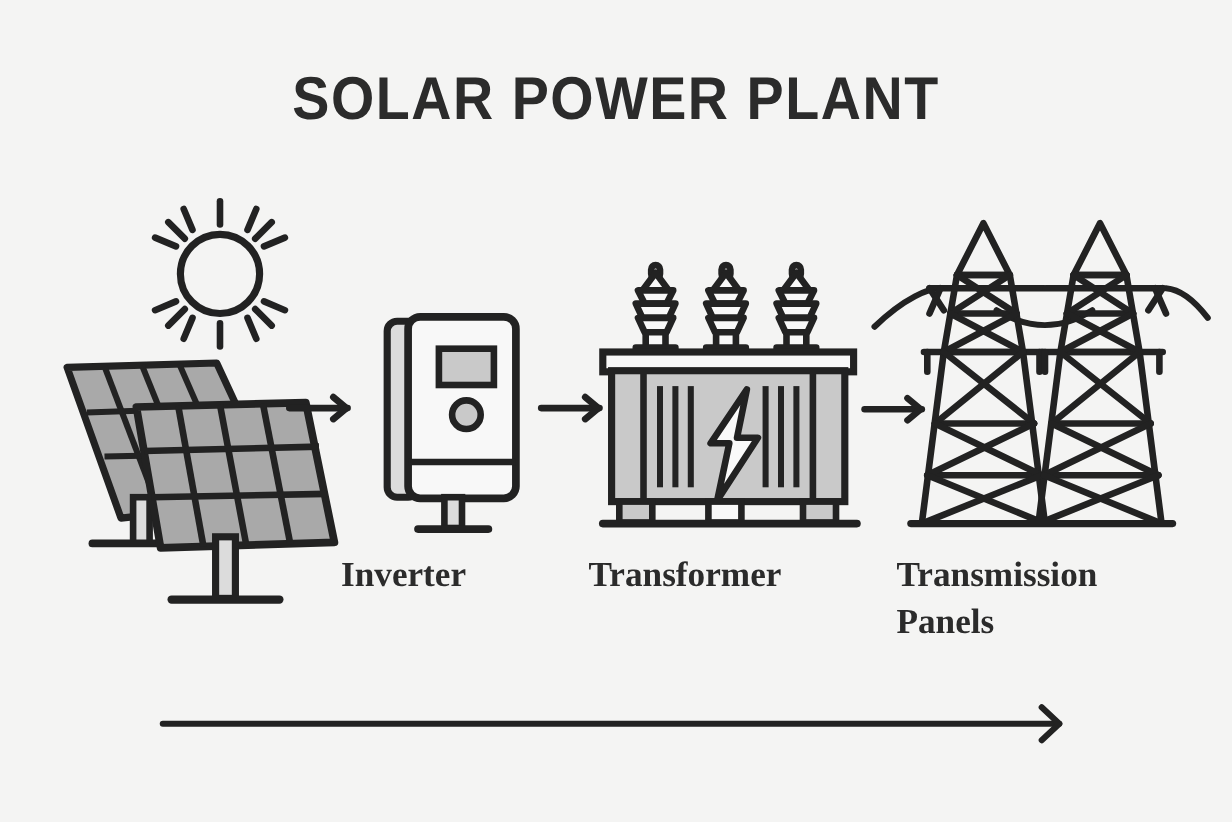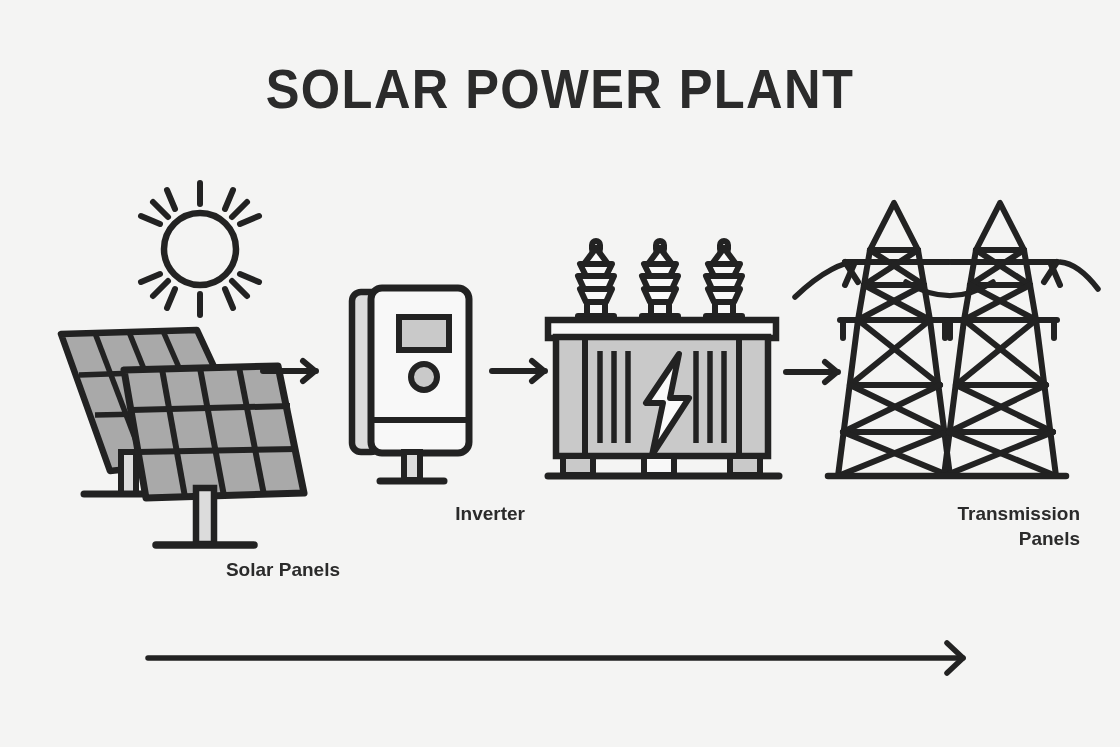--- a/index.html
+++ b/index.html
@@ -35,27 +35,27 @@
     font-weight: bold;
     letter-spacing: 1.5px;
     color: #2b2b2b;
     font-family: "Liberation Sans", sans-serif;
     transform: scaleX(0.92);
     transform-origin: center top;
     white-space: nowrap;
   }
   .stage-label {
     position: absolute;
-    font-size: 19px;
+    font-size: 32px;
     font-weight: bold;
     color: #2b2b2b;
     line-height: 1.31;
-    text-align: right;
+    text-align: left;
     white-space: pre-line;
-    font-family: Liberation Sans, sans-serif;
+    font-family: Liberation Serif, serif;
   }
   #label-solar-panels { left: 30px; top: 558px; width: 310px; }
   #label-inverter     { left: 310px; top: 502px; width: 215px; }
   #label-transformer  { left: 535px; top: 502px; width: 260px; }
   #label-transmission { left: 815px; top: 502px; width: 265px; }
 </style>
 </head>
 <body>
 
 <div id="stage">
@@ -292,21 +292,21 @@
       <line x1="828" y1="476" x2="1066" y2="476" stroke-width="6.5"></line>
     </g>
 
     <g stroke="#222" fill="none" stroke-width="5.5" stroke-linecap="round" stroke-linejoin="round">
       <line x1="148" y1="658" x2="963" y2="658"></line>
       <polyline points="947,643 963,658 947,673"></polyline>
     </g>
 
   </svg>
 
-  <div class="stage-label" id="label-solar-panels">Solar Panels</div>
 
   <div class="stage-label" id="label-inverter">Inverter</div>
 
+  <div class="stage-label" id="label-transformer">Transformer</div>
 
   <div class="stage-label" id="label-transmission">Transmission
 Panels</div>
 
 </div>
 
 </body></html>

